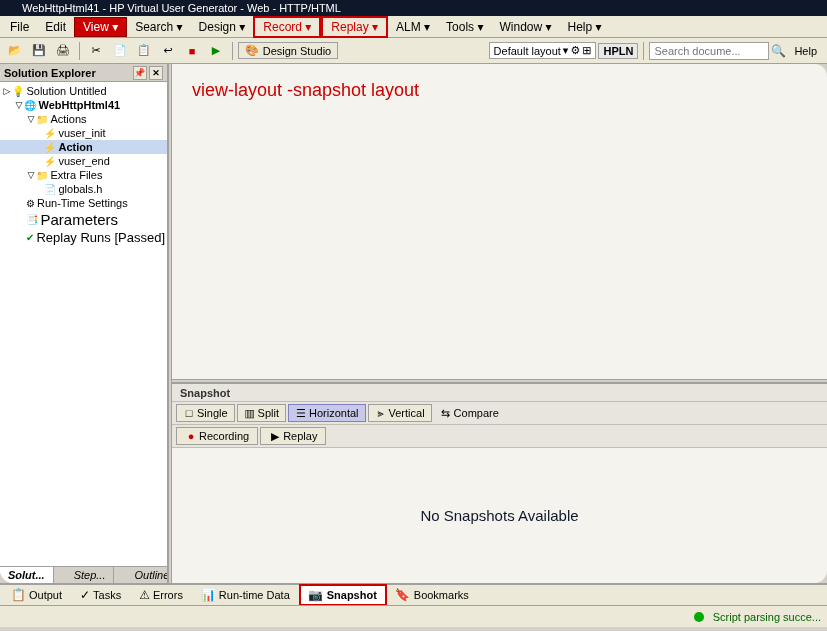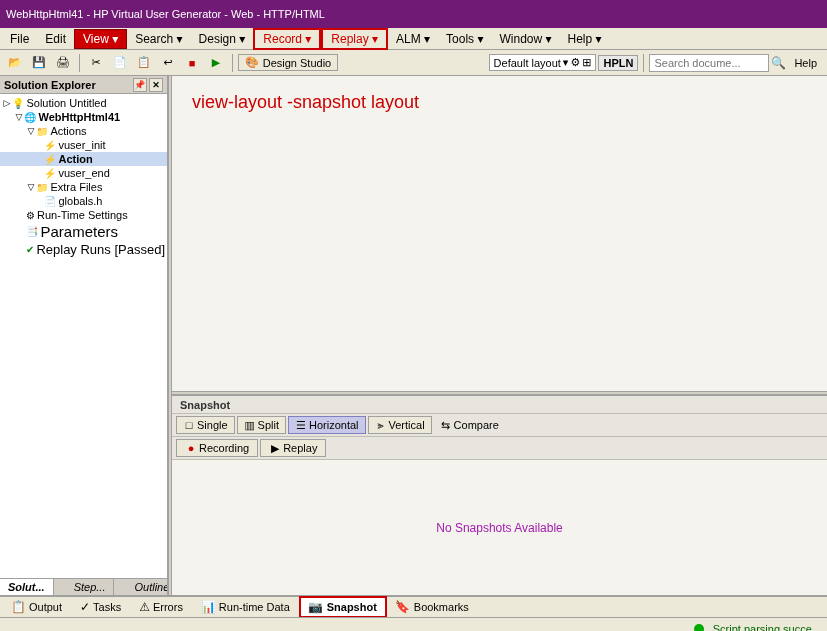--- a/index.html
+++ b/index.html
@@ -1,24 +1,24 @@
 <!DOCTYPE html>
 <html><head>
   <meta charset="utf-8">
   <style>
     * { margin: 0; padding: 0; box-sizing: border-box; }
     body { font-family: 'Segoe UI', Tahoma, Arial, sans-serif; font-size: 12px; background: #d4d0c8; width: 827px; height: 631px; overflow: hidden; }
 
     
     .title-bar {
-      background: #701a75;
+      background: #0f172a;
       color: #fff;
-      padding: 3px 6px;
-      font-size: 11px;
-      height: 28px;
+      padding: 3px 22px;
+      font-size: 11px;
+      height: 16px;
       display: flex;
       align-items: center;
     }
 
     
     .menu-bar {
       background: #ece9d8;
       border-bottom: 1px solid #a0a0a0;
       display: flex;
       align-items: center;
@@ -216,22 +216,22 @@
     }
 
     .snapshot-content {
       flex: 1;
       background: #f5f3ee;
       display: flex;
       align-items: center;
       justify-content: center;
     }
     .no-snapshots {
-      color: #a21caf;
-      font-size: 12px;
+      color: #0f172a;
+      font-size: 15px;
     }
 
     
     .resize-handle-h {
       height: 4px;
       background: #d4d0c8;
       border-top: 1px solid #a0a0a0;
       border-bottom: 1px solid #a0a0a0;
       cursor: ns-resize;
     }
@@ -351,21 +351,21 @@
   <span class="hpln-badge">HPLN</span>
   <div class="toolbar-sep"></div>
   <div class="toolbar-search">
     <input type="text" placeholder="Search docume..." style="">
     <span>🔍</span>
   </div>
   <span style="padding:0 6px; font-size:11px;">Help</span>
 </div>
 
 <div style="display:flex; flex-direction:column; height:calc(631px - 20px - 22px - 26px);">
-  <div class="main-layout" style="flex:1; overflow:hidden;">
+  <div class="main-layout" style="flex:1; overflow:hidden;border-radius:13px;">
 
     <div class="sidebar">
       <div class="sidebar-header">
         <span>Solution Explorer</span>
         <div class="sidebar-header-btns">
           <div class="sidebar-header-btn">📌</div>
           <div class="sidebar-header-btn">✕</div>
         </div>
       </div>
       <div class="sidebar-tree">

